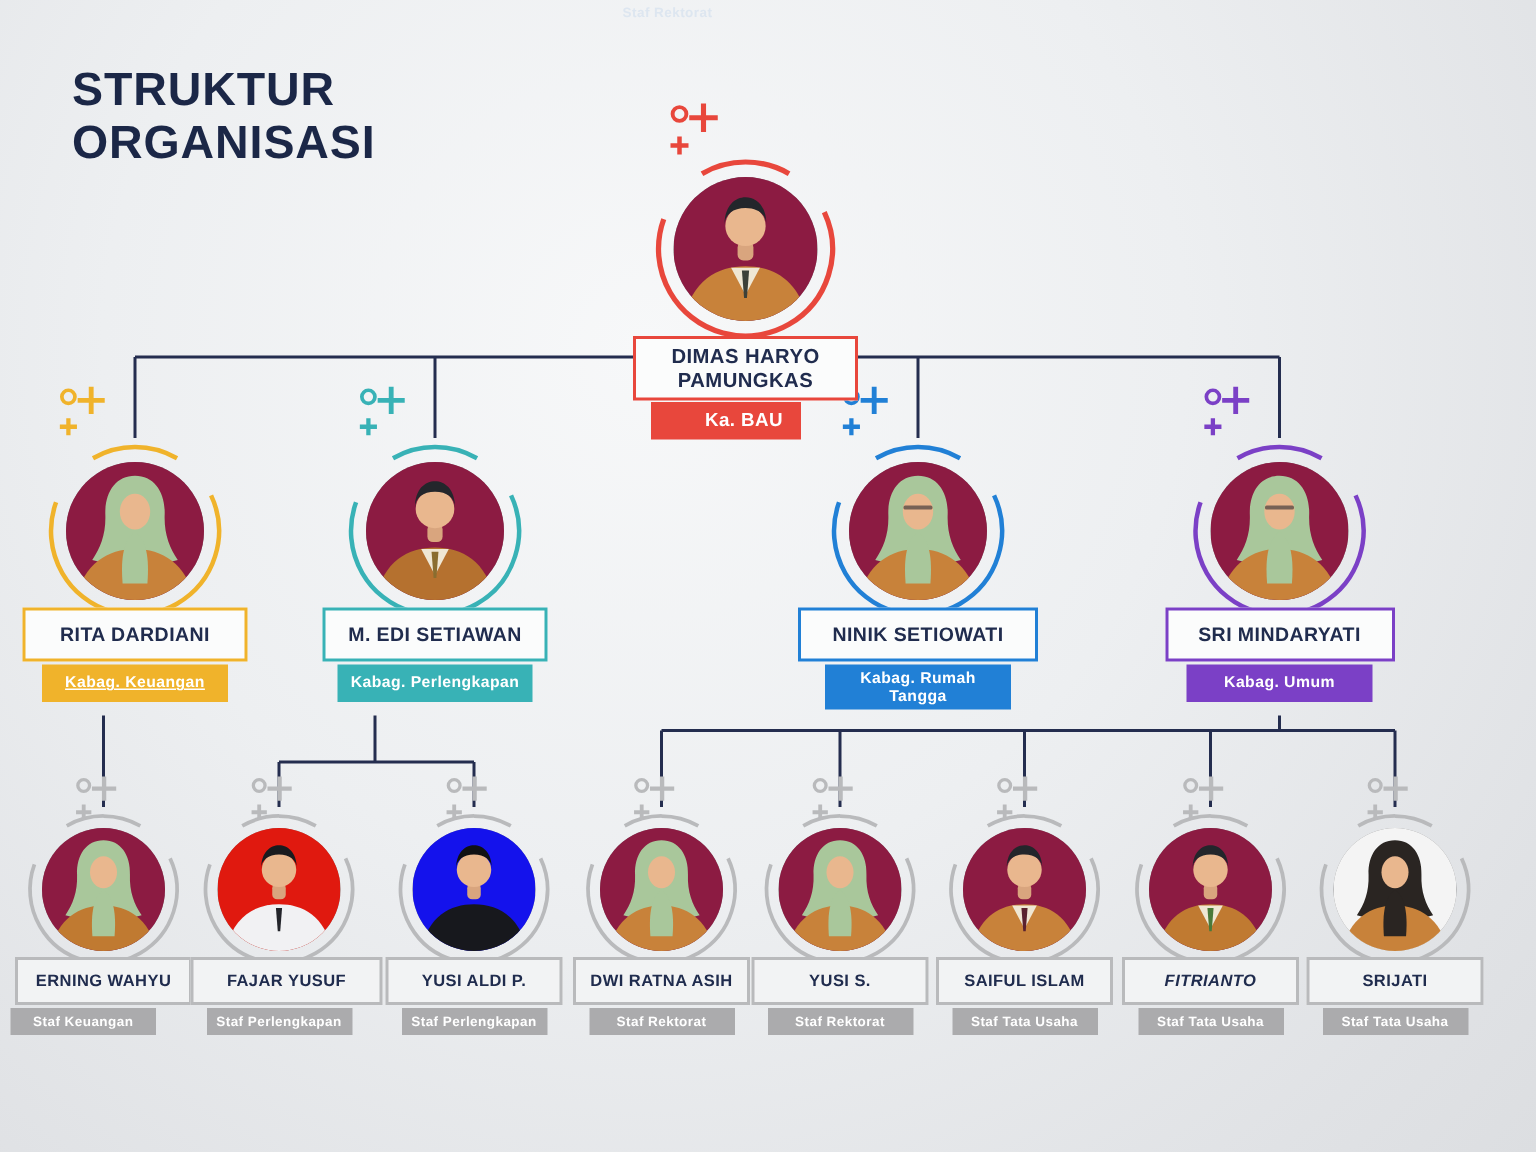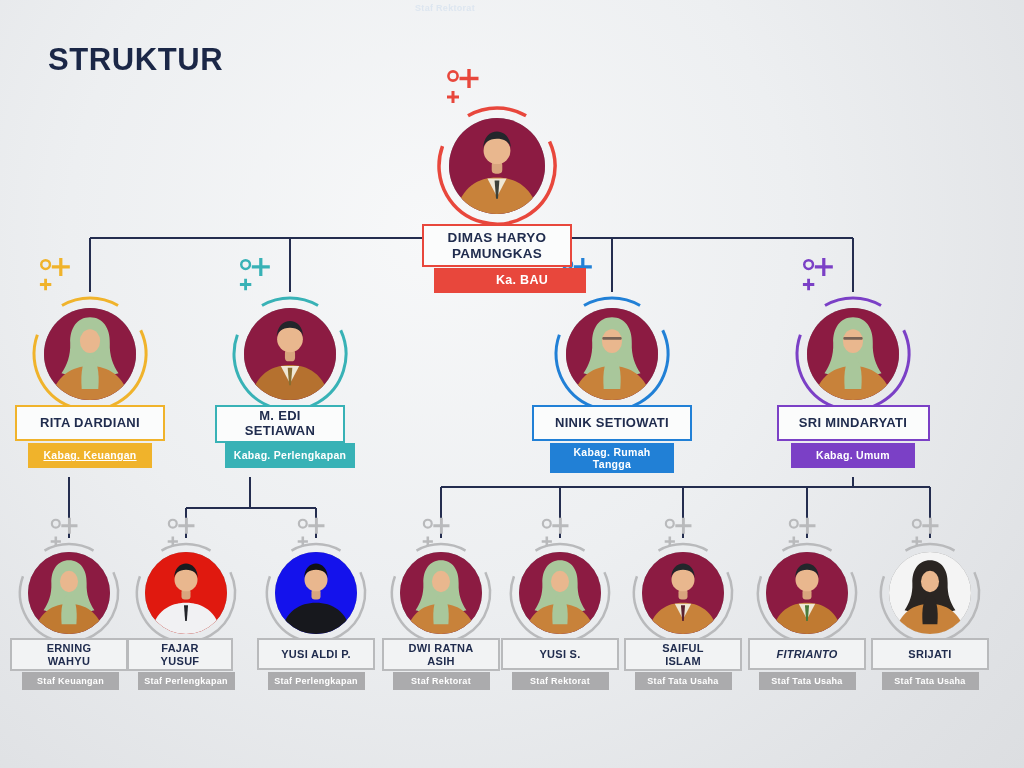--- a/index.html
+++ b/index.html
@@ -19,21 +19,21 @@
   .title.left{left:48px;top:42px;text-align:left;}
   .title.right{right:26px;top:46px;text-align:right;}
   #connectors{position:absolute;left:0;top:0;z-index:0;}
   .photo{position:absolute;border-radius:50%;overflow:hidden;z-index:1;background:#888;}
   svg.ring,svg.deco{position:absolute;z-index:1;overflow:visible;}
   .namebox{
     position:absolute;z-index:3;box-sizing:border-box;
     background:#fbfcfc;border:2px solid #888;
     display:flex;align-items:center;justify-content:center;text-align:center;
     font-weight:bold;color:#202c4e;letter-spacing:.3px;line-height:1.15;
-    padding:2px 20px;
+    padding:2px 0;
   }
   .rolebox{
     position:absolute;z-index:2;box-sizing:border-box;color:#ffffff;font-weight:bold;
     display:flex;align-items:center;justify-content:center;text-align:center;
     letter-spacing:.3px;line-height:1.15;
   }
   .namebox.lg{font-size:13.5px;min-height:43px;}
   .namebox.md{font-size:13px;min-height:36px;}
   .namebox.sm{font-size:11px;min-height:32px;background:#f2f3f4;}
   .rolebox.lg{font-size:12.5px;min-height:25px;padding:3px 4px;}
@@ -41,20 +41,21 @@
   .rolebox.sm{font-size:9px;min-height:18px;padding:2px 3px;}
 </style>
 </head>
 <body>
 
 <div id="canvas">
   <div class="top-note">Staf Rektorat</div>
 
   <div class="title left">
     <div>STRUKTUR</div>
+    <div>ORGANISASI</div>
   </div>
 
 
   <svg id="connectors" width="1024" height="768">
       <path d="M90 238 H853" stroke="#242d4f" stroke-width="2" fill="none"></path>
       <path d="M90 238 V292" stroke="#242d4f" stroke-width="2" fill="none"></path>
       <path d="M290 238 V292" stroke="#242d4f" stroke-width="2" fill="none"></path>
       <path d="M612 238 V292" stroke="#242d4f" stroke-width="2" fill="none"></path>
       <path d="M853 238 V292" stroke="#242d4f" stroke-width="2" fill="none"></path>
       <path d="M69 477 V538" stroke="#242d4f" stroke-width="2" fill="none"></path>
@@ -84,21 +85,21 @@
           <path d="M6 102 C12 72 30 62 50 62 C70 62 88 72 94 102 Z" fill="#c8823a"></path>
           <path d="M40 63 L50 82 L60 63 Z" fill="#efe7d4"></path>
           <path d="M47.5 65 L52.5 65 L51 84 L49 84 Z" fill="#3c4038"></path>
           <rect x="44.5" y="45" width="11" height="13" rx="4" fill="#d9a57e"></rect>
           <circle cx="50" cy="34" r="14" fill="#e9b78e"></circle>
           <path d="M35.5 33 C35.5 19.5 43 14 50 14 C57 14 64.5 19.5 64.5 33 C64.5 26 58.5 21.5 50 21.5 C41.5 21.5 35.5 26 35.5 33 Z" fill="#23262b"></path>
         </svg></div>
       <div class="namebox lg" style="left: 422px; top: 224px; width: 150px; border-color: rgb(232, 71, 60);">
         <span>DIMAS HARYO PAMUNGKAS</span>
       </div>
-      <div class="rolebox lg" style="left: 434px; top: 268px; width: 152px; background: rgb(232, 71, 60); padding-left: 28px;">
+      <div class="rolebox lg" style="left: 434px; top: 268px; width: 100px; background: rgb(232, 71, 60); padding-left: 28px;">
         <span>Ka. BAU</span>
       </div>
       <svg class="ring" width="118" height="118" style="left: 31px; top: 295px;">
         <circle cx="59" cy="59" r="56" fill="none" stroke="#f0b32b" stroke-width="3" pathLength="360" stroke-dasharray="60 35 225 40" transform="rotate(-120 59 59)"></circle>
       </svg>
       <svg class="deco" viewBox="0 0 46 42" width="43.699999999999996" height="39.9" style="left: 38px; top: 256.4px;">
         <circle cx="8" cy="9" r="4.6" fill="none" stroke="#f0b32b" stroke-width="2.6"></circle>
         <path d="M24 2 V21 M14.5 11.5 H33.5" stroke="#f0b32b" stroke-width="3.4" fill="none"></path>
         <path d="M8 24 V36 M2 30 H14" stroke="#f0b32b" stroke-width="3" fill="none"></path>
       </svg>
@@ -125,21 +126,21 @@
       </svg>
       <div class="photo" style="left: 244px; top: 308px; height: 92px; width: 92px;"><svg viewBox="0 0 100 100" width="100%" height="100%" preserveAspectRatio="xMidYMid slice">
           <rect width="100" height="100" fill="#8c1b42"></rect>
           <path d="M6 102 C12 72 30 62 50 62 C70 62 88 72 94 102 Z" fill="#b5712f"></path>
           <path d="M40 63 L50 82 L60 63 Z" fill="#efe7d4"></path>
           <path d="M47.5 65 L52.5 65 L51 84 L49 84 Z" fill="#8a6d2f"></path>
           <rect x="44.5" y="45" width="11" height="13" rx="4" fill="#d9a57e"></rect>
           <circle cx="50" cy="34" r="14" fill="#e9b78e"></circle>
           <path d="M35.5 33 C35.5 19.5 43 14 50 14 C57 14 64.5 19.5 64.5 33 C64.5 26 58.5 21.5 50 21.5 C41.5 21.5 35.5 26 35.5 33 Z" fill="#23262b"></path>
         </svg></div>
-      <div class="namebox md" style="left: 215px; top: 405px; width: 130px; border-color: rgb(56, 178, 182);">
+      <div class="namebox md" style="left: 215px; top: 405px; width: 150px; border-color: rgb(56, 178, 182);">
         <span>M. EDI SETIAWAN</span>
       </div>
       <div class="rolebox md" style="left: 225px; top: 443px; width: 130px; background: rgb(56, 178, 182);">
         <span>Kabag. Perlengkapan</span>
       </div>
       <svg class="ring" width="118" height="118" style="left: 553px; top: 295px;">
         <circle cx="59" cy="59" r="56" fill="none" stroke="#2180d6" stroke-width="3" pathLength="360" stroke-dasharray="60 35 225 40" transform="rotate(-120 59 59)"></circle>
       </svg>
       <svg class="deco" viewBox="0 0 46 42" width="43.699999999999996" height="39.9" style="left: 560px; top: 256.4px;">
         <circle cx="8" cy="9" r="4.6" fill="none" stroke="#2180d6" stroke-width="2.6"></circle>
@@ -193,41 +194,41 @@
       <div class="photo" style="left: 28px; top: 552px; height: 82px; width: 82px;"><svg viewBox="0 0 100 100" width="100%" height="100%" preserveAspectRatio="xMidYMid slice">
           <rect width="100" height="100" fill="#8c1b42"></rect>
           <path d="M50 10 C36 10 28 22 28.5 38 C29 52 25 62 19 71 L50 79 L81 71 C75 62 71 52 71.5 38 C72 22 64 10 50 10 Z" fill="#a9c79b"></path>
           <path d="M6 102 C12 74 30 63 50 63 C70 63 88 74 94 102 Z" fill="#c07a31"></path>
           <path d="M50 50 C42 57 39.5 68 41 88 L59 88 C60.5 68 58 57 50 50 Z" fill="#a9c79b"></path>
           <ellipse cx="50" cy="36" rx="11" ry="13" fill="#e9b78e"></ellipse>
         </svg></div>
       <div class="namebox sm" style="left: 10px; top: 638px; width: 118px; border-color: rgb(185, 186, 188); text-align: center;">
         <span>ERNING WAHYU</span>
       </div>
-      <div class="rolebox sm" style="left: 22px; top: 672px; width: 97px; background: rgb(171, 171, 173); align-items: center;">
+      <div class="rolebox sm" style="left: 7px; top: 672px; width: 97px; background: rgb(171, 171, 173); align-items: center;">
         <span>Staf Keuangan</span>
       </div>
       <svg class="ring" width="104" height="104" style="left: 134px; top: 541px;">
         <circle cx="52" cy="52" r="49" fill="none" stroke="#b9babc" stroke-width="2.5" pathLength="360" stroke-dasharray="60 35 225 40" transform="rotate(-120 52 52)"></circle>
       </svg>
       <svg class="deco" viewBox="0 0 46 42" width="39.1" height="35.699999999999996" style="left: 166px; top: 516.2px;">
         <circle cx="8" cy="9" r="4.6" fill="none" stroke="#b9babc" stroke-width="2.6"></circle>
         <path d="M24 2 V21 M14.5 11.5 H33.5" stroke="#b9babc" stroke-width="3.4" fill="none"></path>
         <path d="M8 24 V36 M2 30 H14" stroke="#b9babc" stroke-width="3" fill="none"></path>
       </svg>
       <div class="photo" style="left: 145px; top: 552px; height: 82px; width: 82px;"><svg viewBox="0 0 100 100" width="100%" height="100%" preserveAspectRatio="xMidYMid slice">
           <rect width="100" height="100" fill="#e0190f"></rect>
           <path d="M6 102 C12 72 30 62 50 62 C70 62 88 72 94 102 Z" fill="#f1f1f3"></path>
           <path d="M40 63 L50 82 L60 63 Z" fill="#f1f1f3"></path>
           <path d="M47.5 65 L52.5 65 L51 84 L49 84 Z" fill="#23242a"></path>
           <rect x="44.5" y="45" width="11" height="13" rx="4" fill="#d9a57e"></rect>
           <circle cx="50" cy="34" r="14" fill="#e9b78e"></circle>
           <path d="M35.5 33 C35.5 19.5 43 14 50 14 C57 14 64.5 19.5 64.5 33 C64.5 26 58.5 21.5 50 21.5 C41.5 21.5 35.5 26 35.5 33 Z" fill="#191b1f"></path>
         </svg></div>
-      <div class="namebox sm" style="left: 127px; top: 638px; width: 106px; border-color: rgb(185, 186, 188);">
+      <div class="namebox sm" style="left: 127px; top: 638px; width: 128px; border-color: rgb(185, 186, 188);">
         <span>FAJAR YUSUF</span>
       </div>
       <div class="rolebox sm" style="left: 137.5px; top: 672px; width: 97px; background: rgb(171, 171, 173);">
         <span>Staf Perlengkapan</span>
       </div>
       <svg class="ring" width="104" height="104" style="left: 264px; top: 541px;">
         <circle cx="52" cy="52" r="49" fill="none" stroke="#b9babc" stroke-width="2.5" pathLength="360" stroke-dasharray="60 35 225 40" transform="rotate(-120 52 52)"></circle>
       </svg>
       <svg class="deco" viewBox="0 0 46 42" width="39.1" height="35.699999999999996" style="left: 296px; top: 516.2px;">
         <circle cx="8" cy="9" r="4.6" fill="none" stroke="#b9babc" stroke-width="2.6"></circle>

